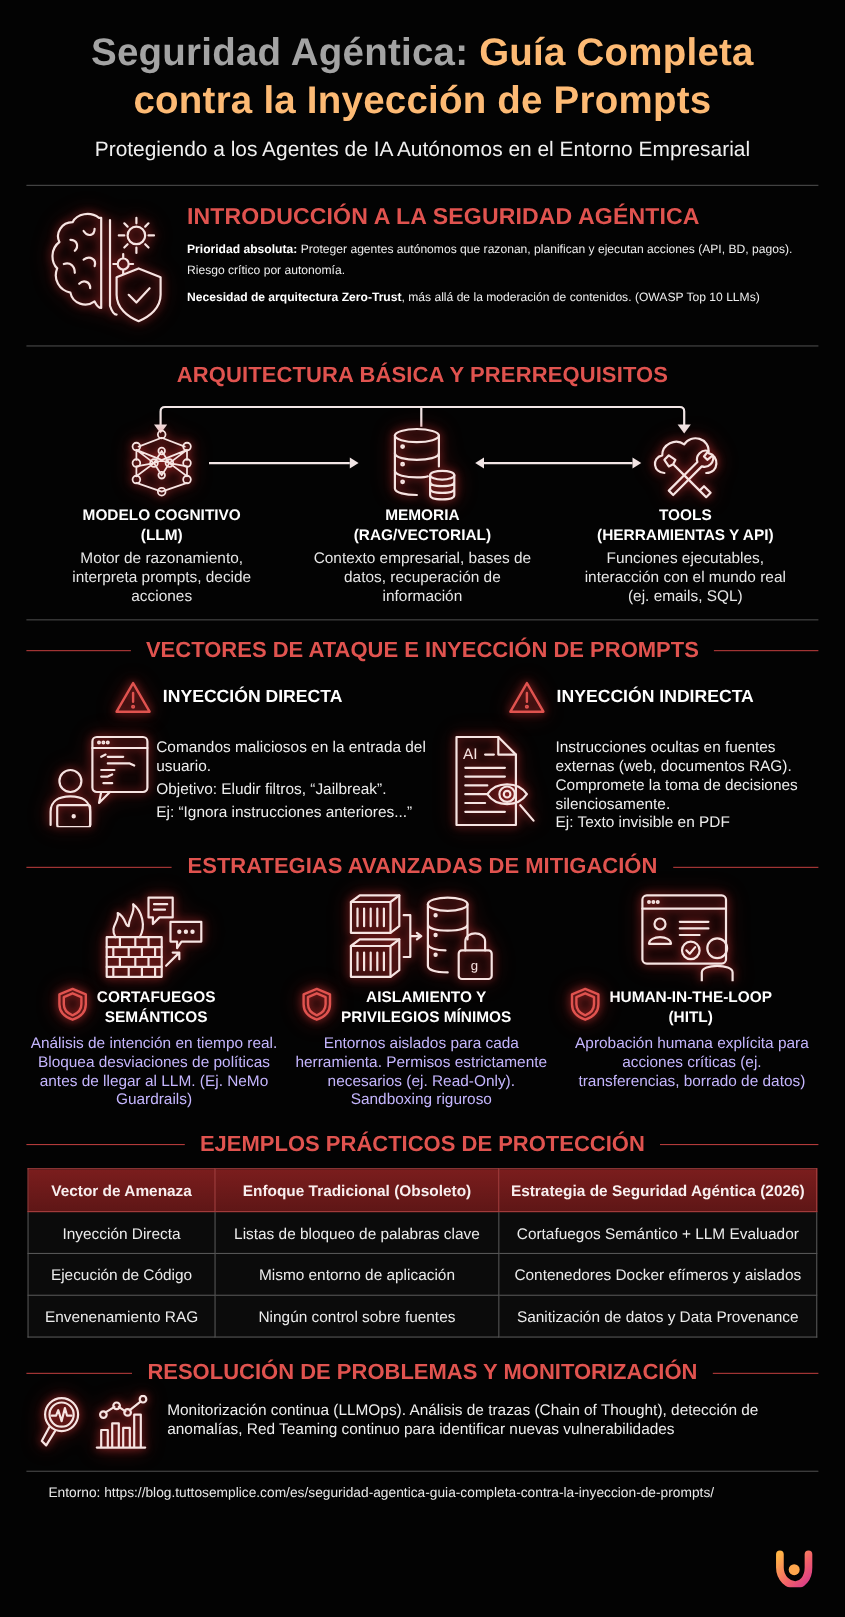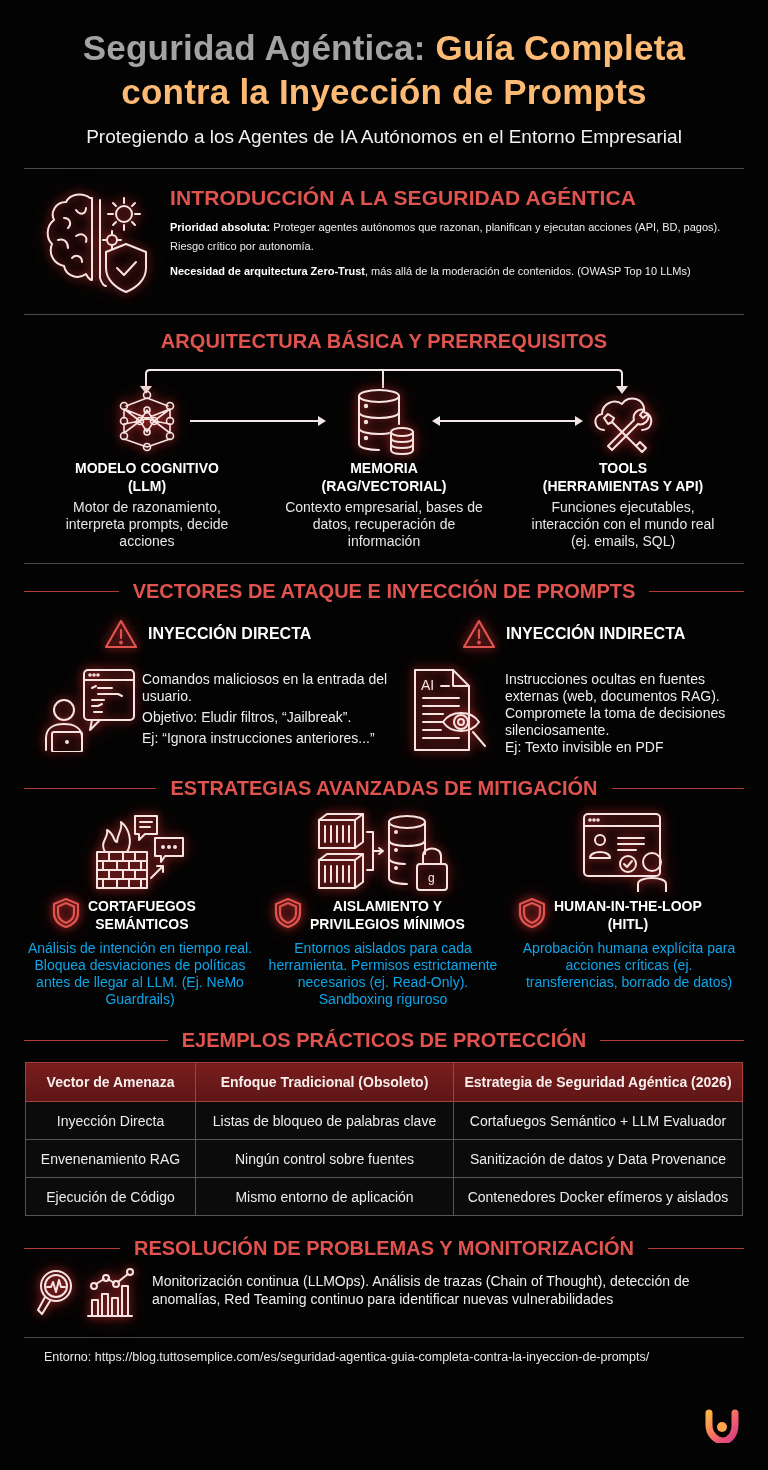--- a/index.html
+++ b/index.html
@@ -31,21 +31,21 @@
   .sec-row { position: absolute; left: 24px; width: 720px; height: 26px; display: flex; align-items: center; }
   .sec-row .rule { flex: 1; height: 1px; background: #b23a3a; }
   .sec-row .t { padding: 0 14px; font-weight: 700; font-size: 20px; color: #e0534f; white-space: nowrap; }
 
   .vec-head { position: absolute; display: flex; align-items: center; gap: 10px; font-weight: 700; font-size: 16px; color: #ffffff; }
   .vec-text { position: absolute; font-size: 14px; line-height: 17px; color: #eeeeee; }
   .vec-text p { margin-bottom: 4px; }
 
   .mit-head { position: absolute; display: flex; gap: 8px; }
   .mit-head .h { font-weight: 700; font-size: 14px; line-height: 18px; color: #ffffff; text-align: center; }
-  .mit-desc { position: absolute; width: 230px; text-align: center; font-size: 14px; line-height: 17px; color: #0ea5e9; }
+  .mit-desc { position: absolute; width: 230px; text-align: center; font-size: 14px; line-height: 17px; color: #c4b5fd; }
 
   
   table.ex { position: absolute; left: 25px; top: 1062px; width: 718px; border-collapse: collapse; font-size: 14px; }
   table.ex th { background: linear-gradient(#7a1d1d, #5e1616); color: #f8eeee; font-weight: 700; height: 39px; border: 1px solid #a84040; }
   table.ex td { height: 38px; text-align: center; color: #ececec; border: 1px solid #555; background: #0b0b0b; }
   table.ex { border: 1px solid #b84545; }
 
   .mon-text { position: absolute; left: 152px; top: 1272px; width: 590px; font-size: 14px; line-height: 18px; color: #eeeeee; }
   .source { position: absolute; left: 44px; top: 1350px; font-size: 12.5px; color: #e8e8e8; white-space: nowrap; }
   .logo { position: absolute; left: 703px; top: 1407px; width: 36px; height: 36px; }
@@ -319,28 +319,28 @@
       <th>Estrategia de Seguridad Agéntica (2026)</th>
     </tr>
   </thead>
   <tbody>
     <tr>
       <td>Inyección Directa</td>
       <td>Listas de bloqueo de palabras clave</td>
       <td>Cortafuegos Semántico + LLM Evaluador</td>
     </tr>
     <tr>
+      <td>Ejecución de Código</td>
+      <td>Mismo entorno de aplicación</td>
+      <td>Contenedores Docker efímeros y aislados</td>
+    </tr>
+    <tr>
       <td>Envenenamiento RAG</td>
       <td>Ningún control sobre fuentes</td>
       <td>Sanitización de datos y Data Provenance</td>
-    </tr>
-    <tr>
-      <td>Ejecución de Código</td>
-      <td>Mismo entorno de aplicación</td>
-      <td>Contenedores Docker efímeros y aislados</td>
     </tr>
   </tbody>
 </table>
 
 <div class="sec-row" style="top:1235px;">
   <div class="rule"></div>
   <div class="t">RESOLUCIÓN DE PROBLEMAS Y MONITORIZACIÓN</div>
   <div class="rule"></div>
 </div>
 <div class="glow" style="position:absolute;left:36px;top:1268px;">

